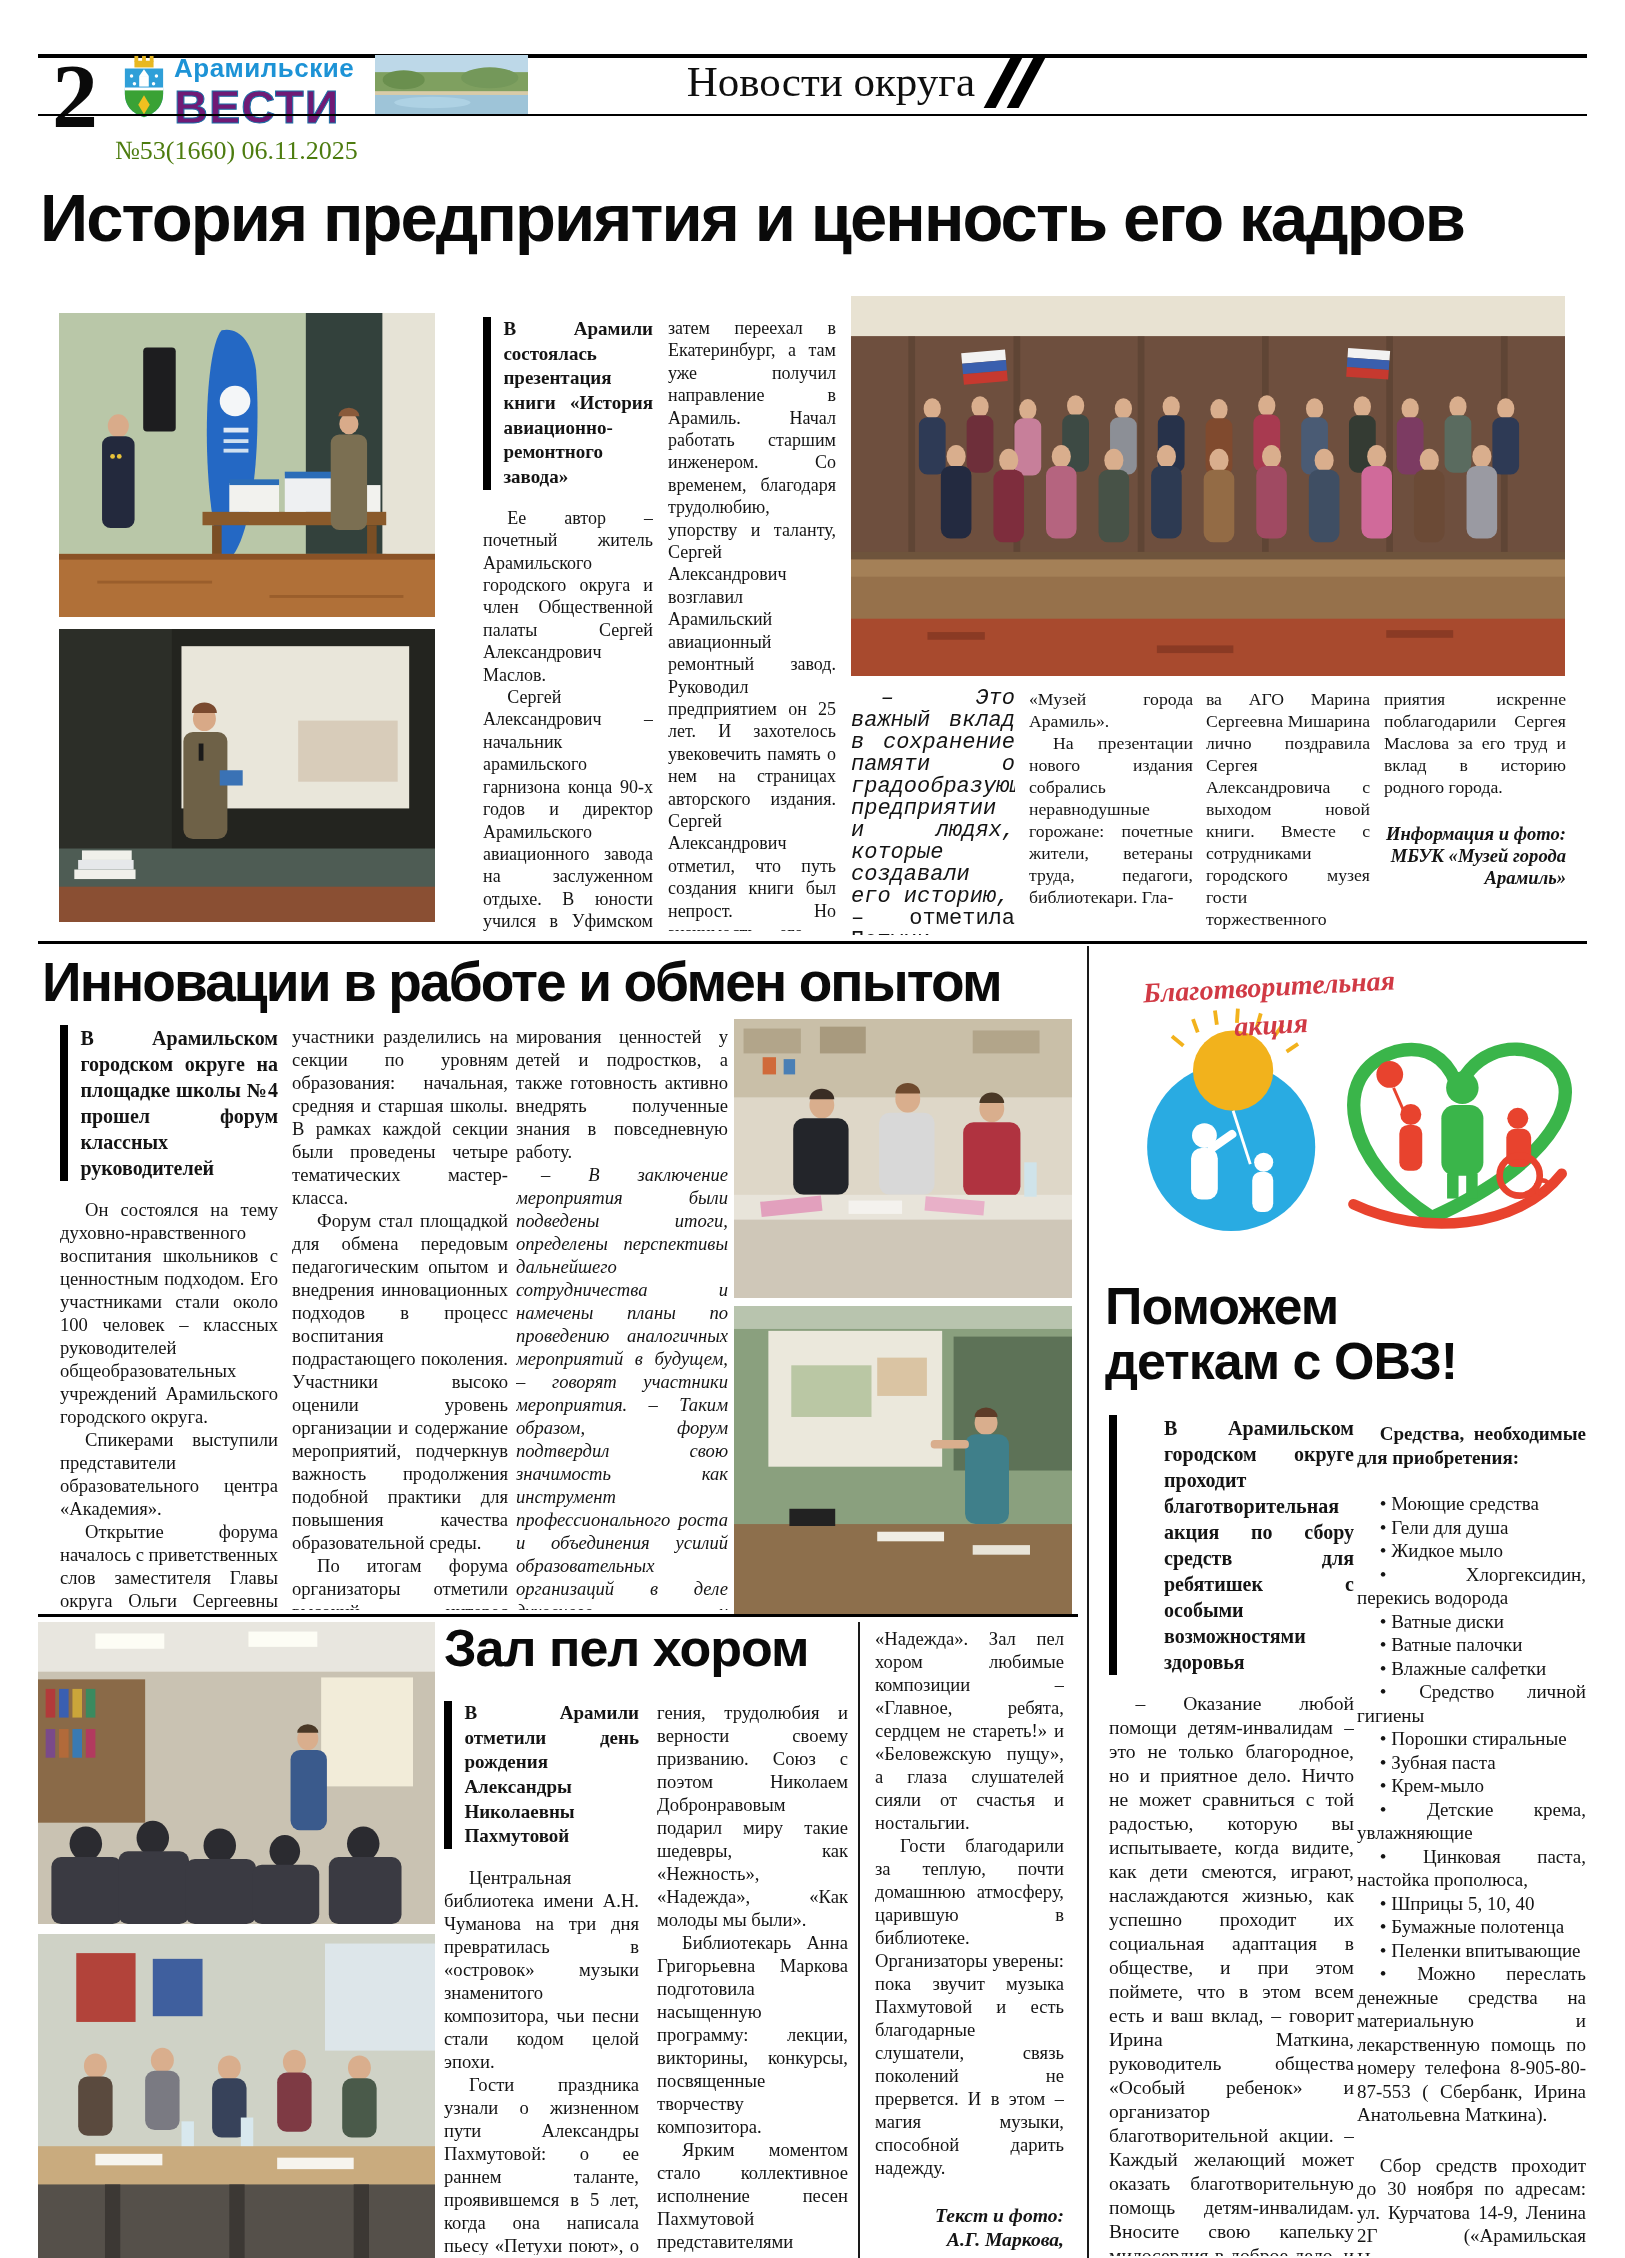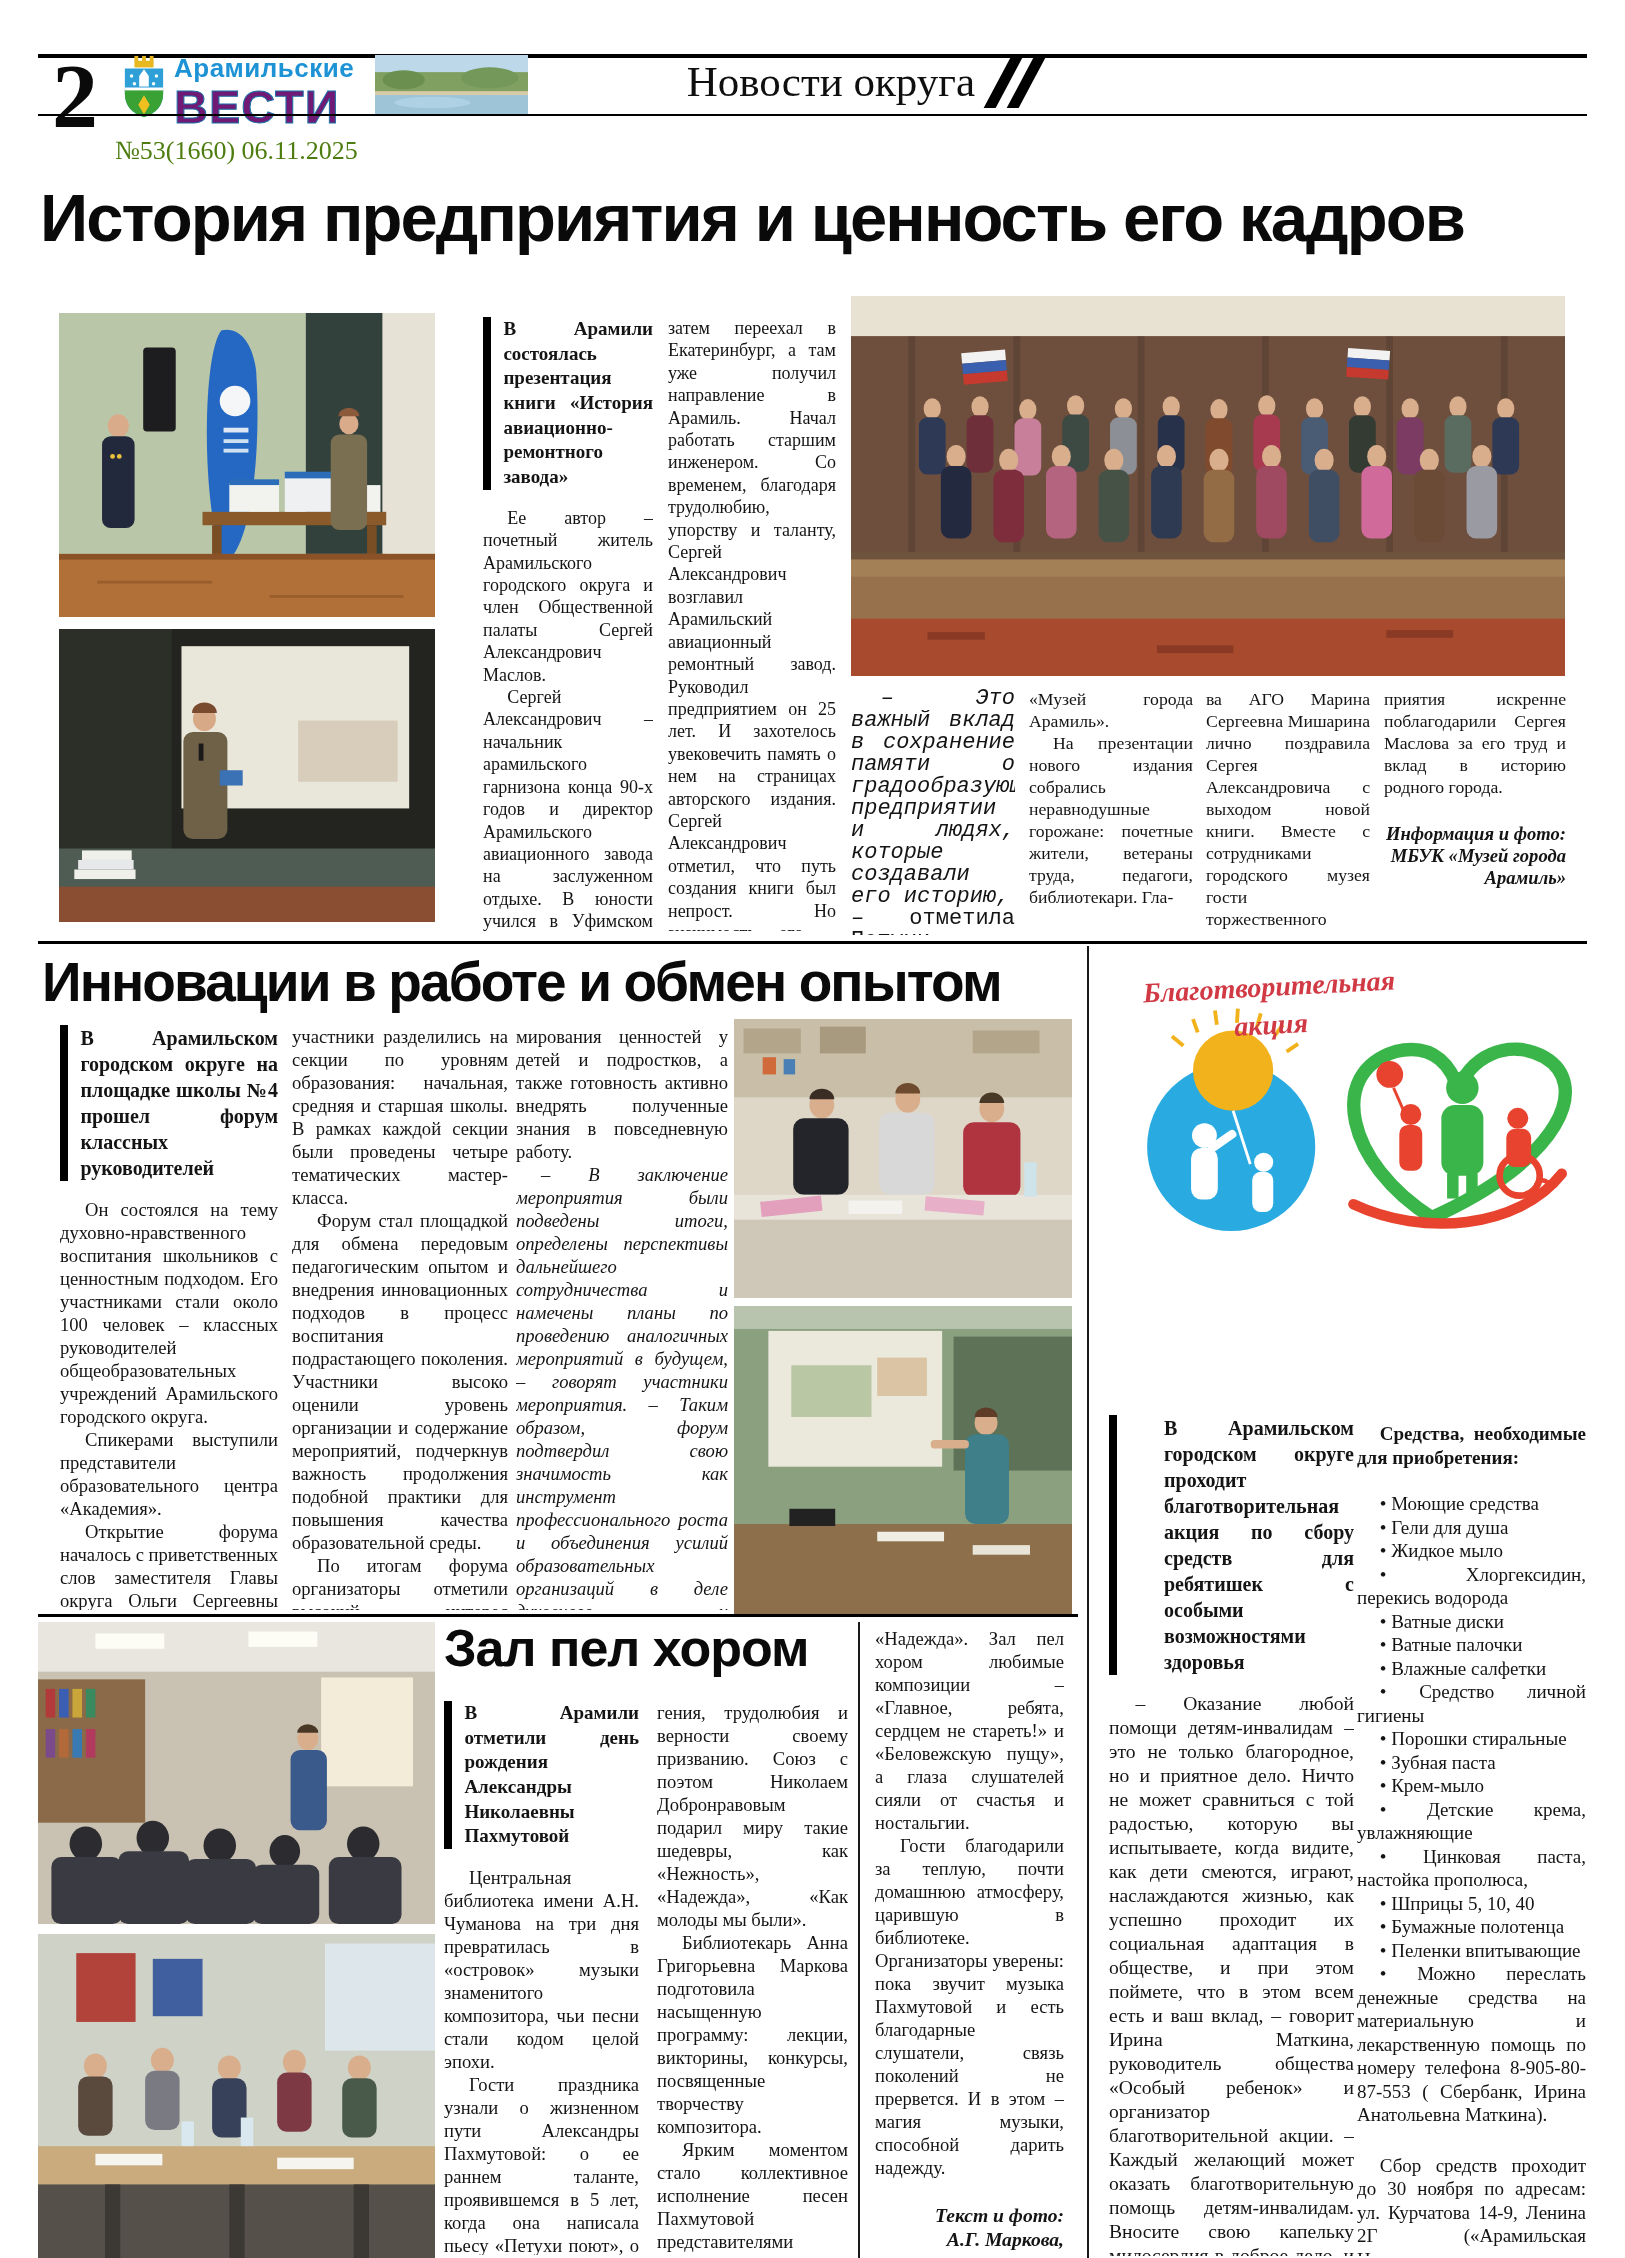--- a/index.html
+++ b/index.html
@@ -469,20 +469,22 @@
       <rect x="376" y="226" width="12" height="26" fill="#3ab54a"></rect>
       <circle cx="430" cy="168" r="11" fill="#e8432e"></circle>
       <rect x="418" y="179" width="26" height="40" rx="9" fill="#e8432e"></rect>
       <circle cx="432" cy="228" r="21" fill="none" stroke="#e8432e" stroke-width="7"></circle>
       <circle cx="456" cy="240" r="7" fill="none" stroke="#e8432e" stroke-width="5"></circle>
     </svg>
     <div class="badge-text">Благотворительная
 акция</div>
   </div>
 
+  <div class="headline" id="charity-headline">Поможем
+деткам с ОВЗ!</div>
 
   <div class="col" id="charityL">
     <div class="lead">В Арамильском городском округе проходит благотворительная акция по сбору средств для ребятишек с особыми возможностями здоровья</div>
     <div class="body-list">
         <p>– Оказание любой помощи детям-инвалидам – это не только благородное, но и приятное дело. Ничто не может сравниться с той радостью, которую вы испытываете, когда видите, как дети смеются, играют, наслаждаются жизнью, как успешно проходит их социальная адаптация в обществе, и при этом поймете, что в этом всем есть и ваш вклад, – говорит Ирина Маткина, руководитель общества «Особый ребенок» и организатор благотворительной акции. – Каждый желающий может оказать благотворительную помощь детям-инвалидам. Вносите свою капельку милосердия в доброе дело, и мы вместе с вами подарим частичку любви, счастья детям с ОВЗ!</p>
       </div>
   </div>
 
   <div id="charityR">
     <p class="boldp">Средства, необходимые для приобретения:</p>

